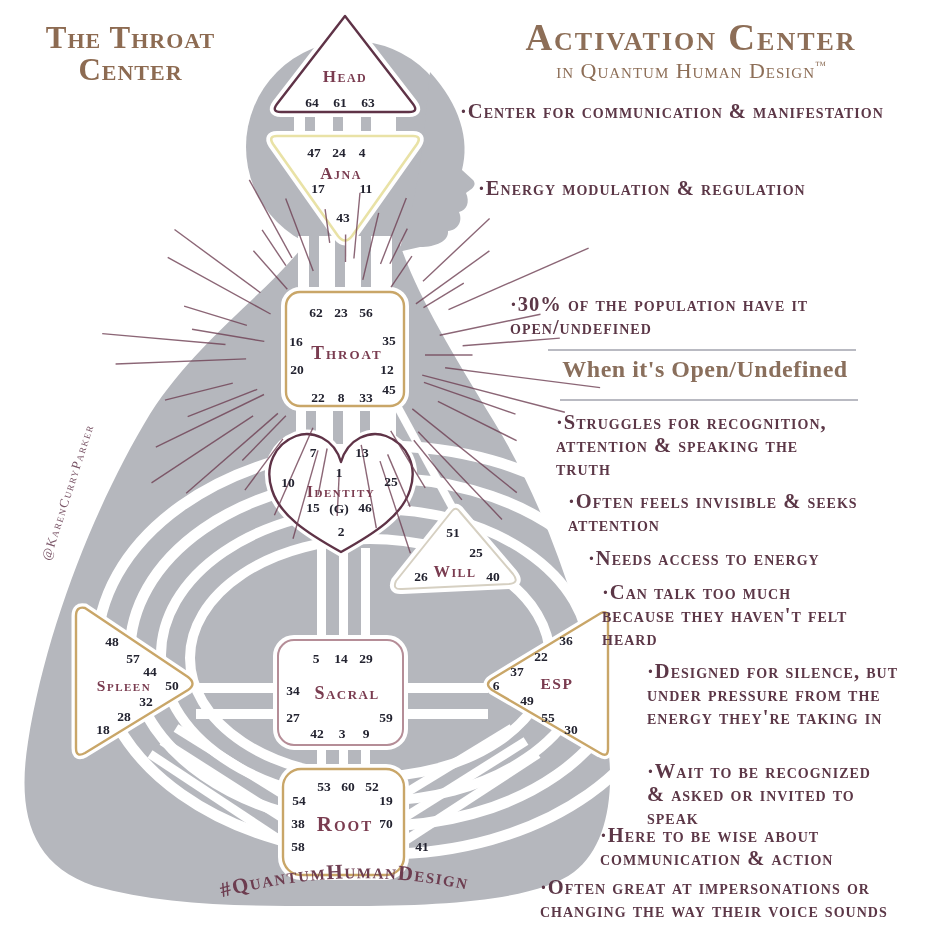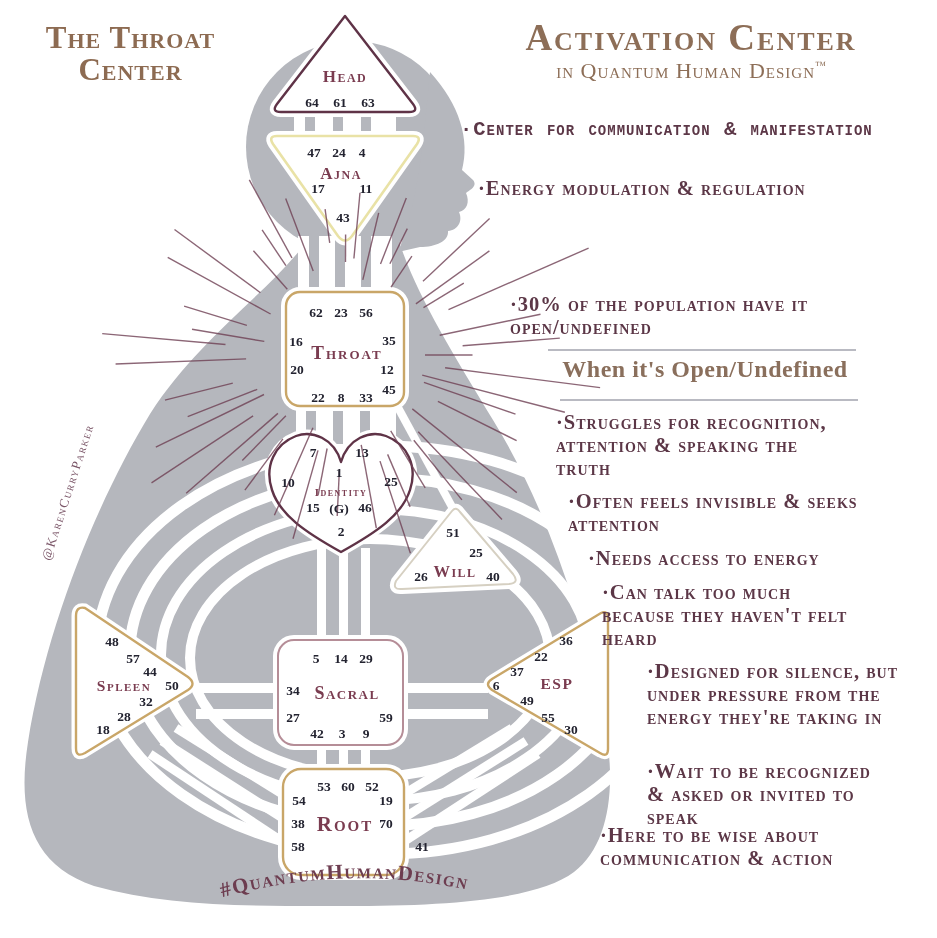--- a/index.html
+++ b/index.html
@@ -185,21 +185,21 @@
 
   <div class="left-title">
     <div>The Throat</div>
     <div>Center</div>
   </div>
   <div class="main-title">Activation Center</div>
   <div class="sub-title">
     <span>in Quantum Human Design</span><span class="tm">™</span>
   </div>
 
-  <div class="bullet" style="left:460px;top:118px;width:460px;font-family:Liberation Mono, monospace;">
+  <div class="bullet" style="left:460px;top:100px;width:460px;">
     <span class="dot">·</span><span>Center for communication &amp; manifestation</span></div>
   <div class="bullet" style="left:478px;top:177px;width:340px;">
     <span class="dot">·</span><span>Energy modulation &amp; regulation</span></div>
   <div class="bullet" style="left:510px;top:293px;width:370px;">
     <span class="dot">·</span><span>30% of the population have it open/undefined</span></div>
 
   <div class="divider" style="left:548px;top:349px;width:308px;"></div>
   <div class="open-heading">When it's Open/Undefined</div>
   <div class="divider" style="left:560px;top:399px;width:298px;"></div>
 
@@ -210,20 +210,22 @@
   <div class="bullet" style="left:588px;top:547px;width:330px;">
     <span class="dot">·</span><span>Needs access to energy</span></div>
   <div class="bullet" style="left:602px;top:581px;width:250px;">
     <span class="dot">·</span><span>Can talk too much because they haven't felt heard</span></div>
   <div class="bullet" style="left:647px;top:760px;width:235px;">
     <span class="dot">·</span><span>Wait to be recognized &amp; asked or invited to speak</span></div>
   <div class="bullet" style="left:647px;top:660px;width:260px;">
     <span class="dot">·</span><span>Designed for silence, but under pressure from the energy they're taking in</span></div>
   <div class="bullet" style="left:600px;top:824px;width:300px;">
     <span class="dot">·</span><span>Here to be wise about communication &amp; action</span></div>
+  <div class="bullet" style="left:540px;top:876px;width:390px;">
+    <span class="dot">·</span><span>Often great at impersonations or changing the way their voice sounds</span></div>
 
   <div>
 
     <span class="clabel" style="left:345px;top:77px;font-size:17px;">Head</span>
     <span class="gate" style="left:312px;top:103px;">64</span>
     <span class="gate" style="left:340px;top:103px;">61</span>
     <span class="gate" style="left:368px;top:103px;">63</span>
 
     <span class="gate" style="left:314px;top:153px;">47</span>
     <span class="gate" style="left:339px;top:153px;">24</span>
@@ -244,21 +246,21 @@
     <span class="gate" style="left:389px;top:390px;">45</span>
     <span class="gate" style="left:318px;top:398px;">22</span>
     <span class="gate" style="left:341px;top:398px;">8</span>
     <span class="gate" style="left:366px;top:398px;">33</span>
 
     <span class="gate" style="left:313px;top:453px;">7</span>
     <span class="gate" style="left:362px;top:453px;">13</span>
     <span class="gate" style="left:339px;top:473px;">1</span>
     <span class="gate" style="left:288px;top:483px;">10</span>
     <span class="gate" style="left:391px;top:482px;">25</span>
-    <span class="clabel" style="left:341px;top:492px;font-size:11px;">Identity</span>
+    <span class="clabel" style="left:341px;top:492px;font-size:16px;">Identity</span>
     <span class="gate" style="left:313px;top:508px;">15</span>
     <span class="gate" style="left:339px;top:509px;">(G)</span>
     <span class="gate" style="left:365px;top:508px;">46</span>
     <span class="gate" style="left:341px;top:532px;">2</span>
 
     <span class="gate" style="left:453px;top:533px;">51</span>
     <span class="gate" style="left:476px;top:553px;">25</span>
     <span class="gate" style="left:421px;top:577px;">26</span>
     <span class="clabel" style="left:455px;top:572px;font-size:16.5px;">Will</span>
     <span class="gate" style="left:493px;top:577px;">40</span>

